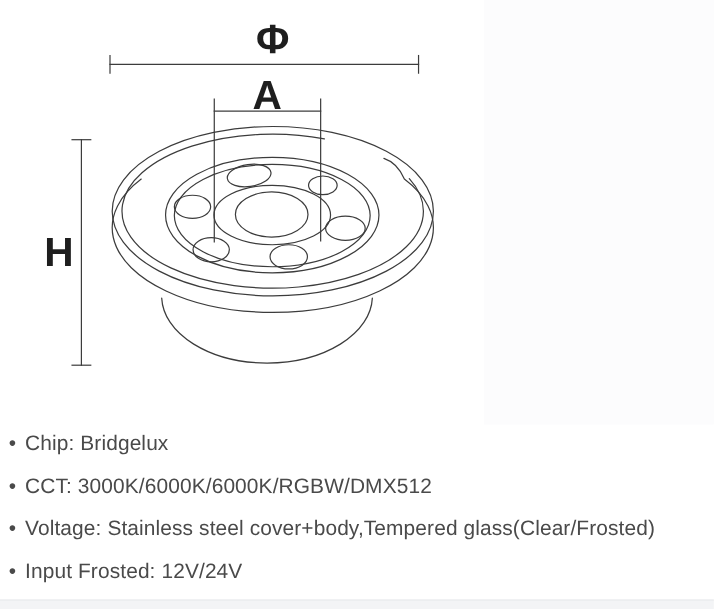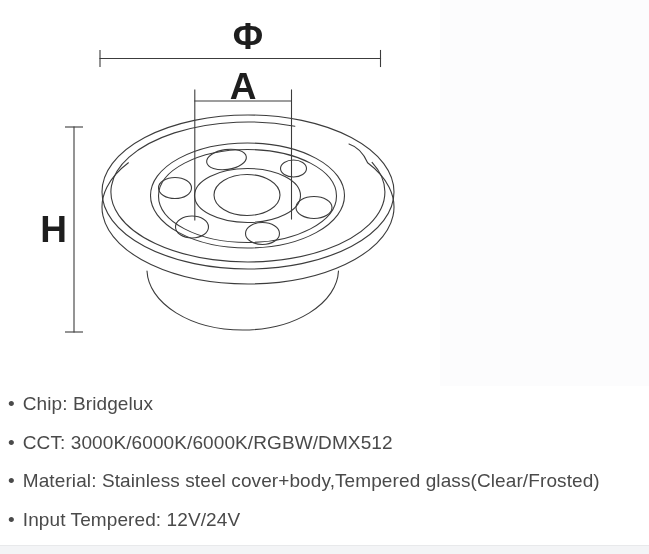--- a/index.html
+++ b/index.html
@@ -116,22 +116,22 @@
   </div>
 
   <ul class="specs" style="color: rgb(74, 74, 74);">
     <li class="spec-row">
       <span class="spec-bullet">•</span><span>Chip: Bridgelux</span>
     </li>
     <li class="spec-row">
       <span class="spec-bullet">•</span><span>CCT: 3000K/6000K/6000K/RGBW/DMX512</span>
     </li>
     <li class="spec-row">
-      <span class="spec-bullet">•</span><span>Material: Stainless steel cover+body,Tempered glass(Clear/Frosted)</span>
+      <span class="spec-bullet">•</span><span>Voltage: Stainless steel cover+body,Tempered glass(Clear/Frosted)</span>
     </li>
     <li class="spec-row">
-      <span class="spec-bullet">•</span><span>Input Tempered: 12V/24V</span>
+      <span class="spec-bullet">•</span><span>Input Frosted: 12V/24V</span>
     </li>
   </ul>
 
   <div class="footer-strip" style="background-color: rgb(243, 244, 246);"></div>
 
 </div>
 
 </body></html>

